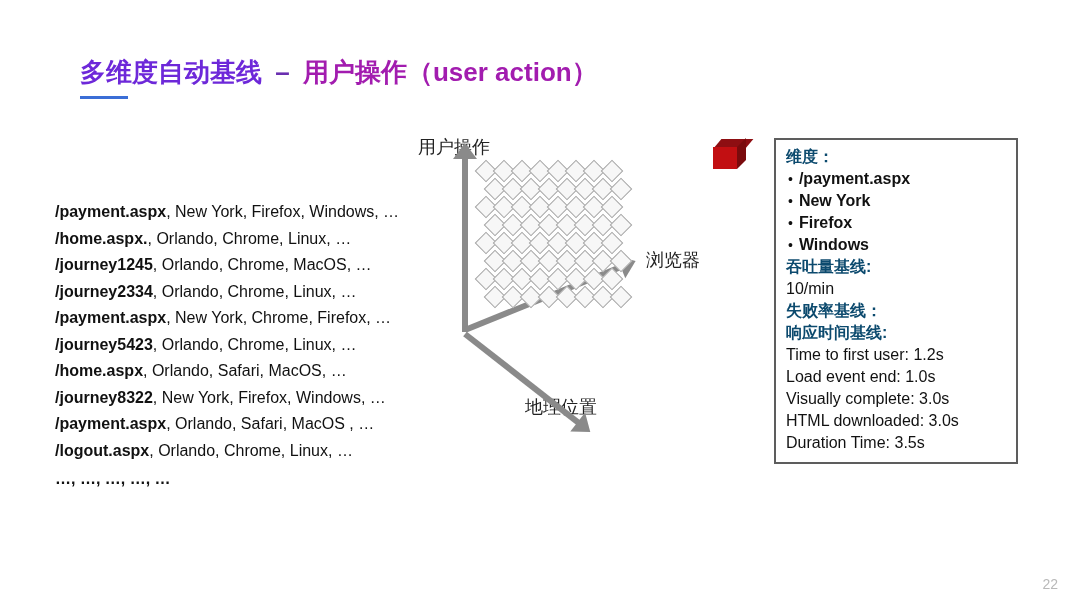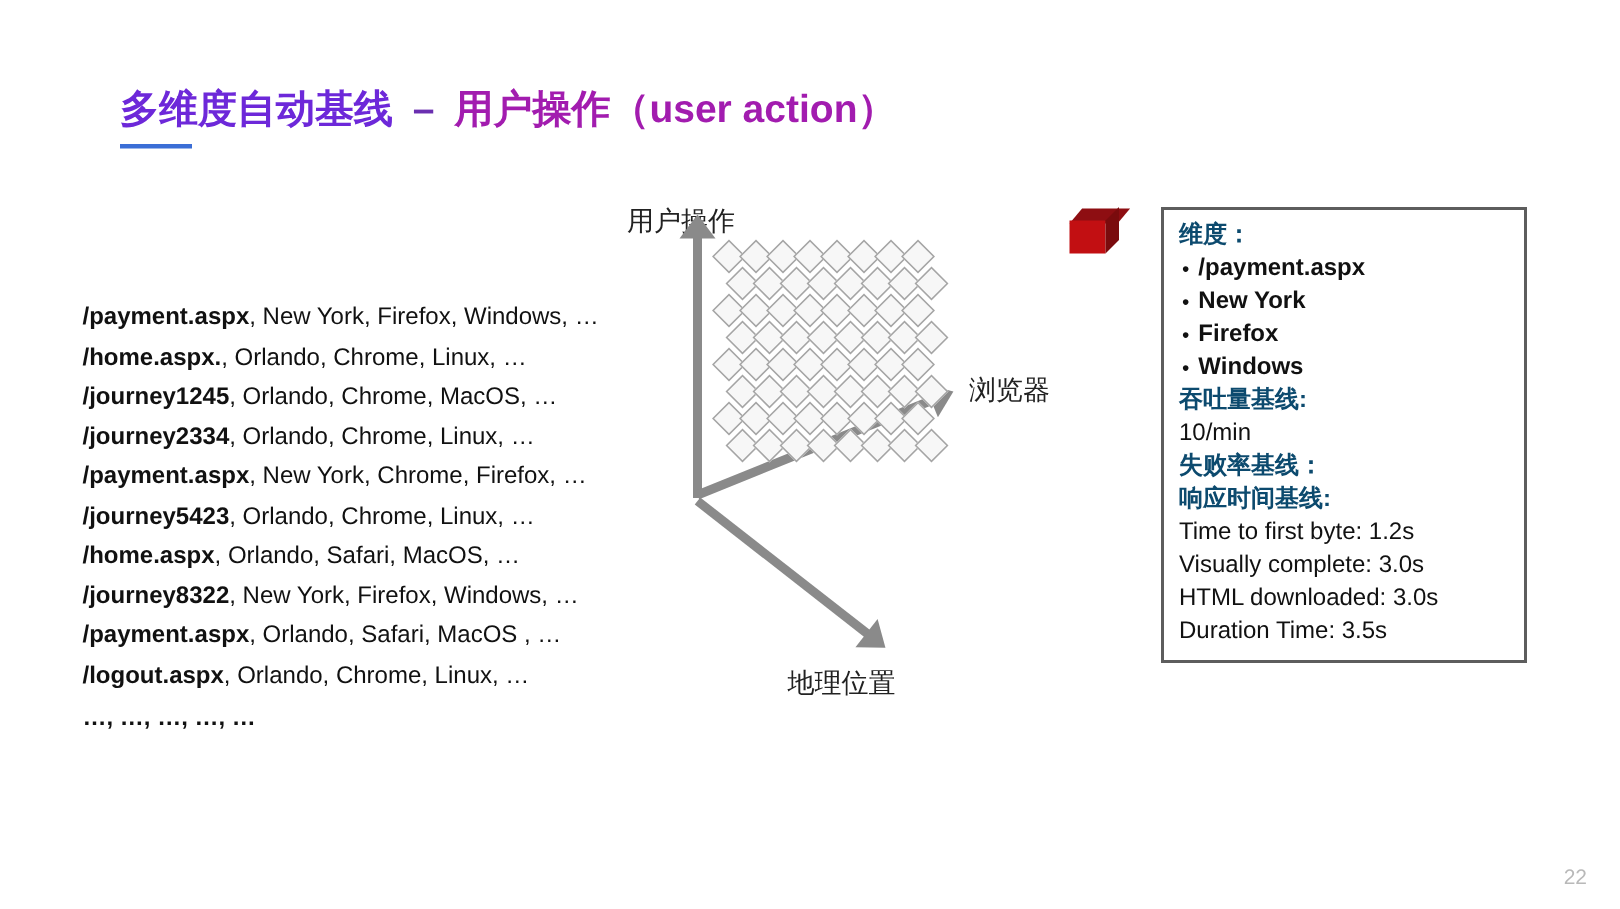--- a/index.html
+++ b/index.html
@@ -62,21 +62,21 @@
     height: 280px;
   }
   .axis-label {
     position: absolute;
     font-size: 18px;
     color: #222;
     white-space: nowrap;
   }
   .lbl-useraction { left: 8px; top: 0px; }
   .lbl-browser { left: 236px; top: 113px; }
-  .lbl-geo { left: 115px; top: 260px; margin-top: 48px; }
+  .lbl-geo { left: 115px; top: 260px; }
 
   
   .arrow-up {
     position: absolute;
     left: 52px;
     top: 22px;
     width: 6px;
     height: 175px;
     background: #8a8a8a;
   }
@@ -339,20 +339,21 @@
         <span class="bullet">•</span>
         <span class="bold">Windows</span>
       </div>
 
     <div class="red">吞吐量基线:</div>
     <div class="black">10/min</div>
 
     <div class="red">失败率基线：</div>
 
     <div class="red">响应时间基线:</div>
-    <div class="black">Time to first byte: 1.2s</div>
+    <div class="black">Time to first user: 1.2s</div>
+    <div class="black">Load event end: 1.0s</div>
     <div class="black">Visually complete: 3.0s</div>
     <div class="black">HTML downloaded: 3.0s</div>
     <div class="black">Duration Time: 3.5s</div>
   </div>
 
   <div class="page-number">22</div>
 </div>
 
 </body></html>

